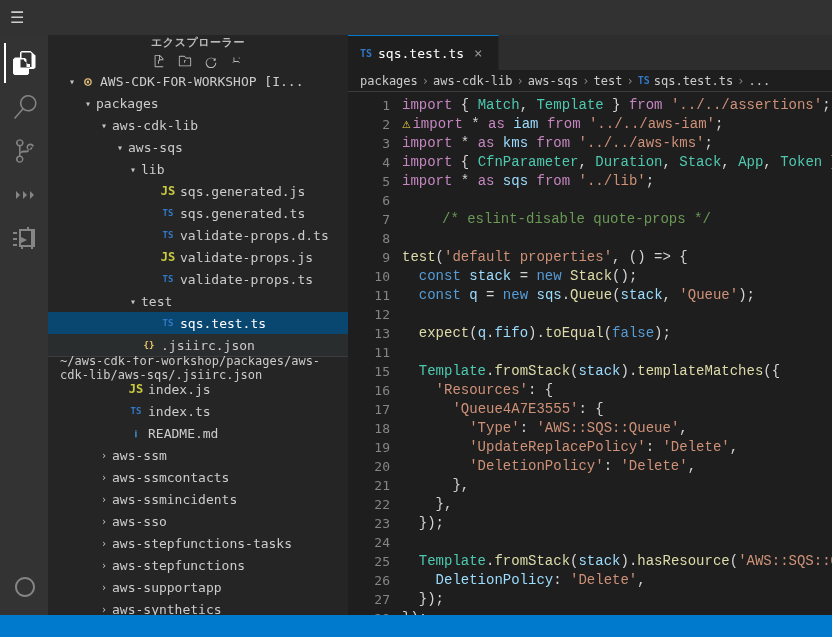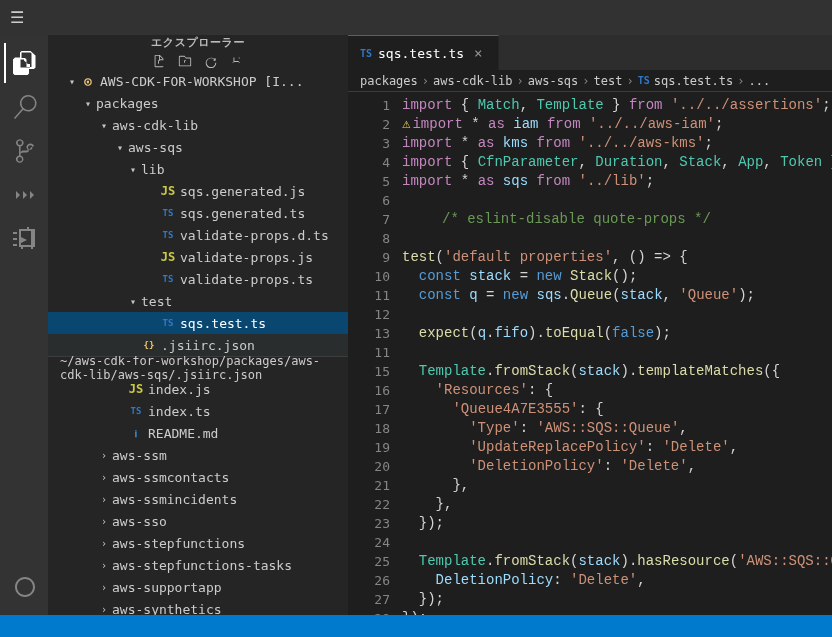--- a/index.html
+++ b/index.html
@@ -491,26 +491,26 @@
         <span class="item-label">aws-ssmincidents</span>
       </div>
 
       <div class="tree-item tree-indent-3">
         <span class="chevron closed"></span>
         <span class="item-label">aws-sso</span>
       </div>
 
       <div class="tree-item tree-indent-3">
         <span class="chevron closed"></span>
+        <span class="item-label">aws-stepfunctions-tasks</span>
+      </div>
+
+      <div class="tree-item tree-indent-3">
+        <span class="chevron closed"></span>
         <span class="item-label">aws-stepfunctions</span>
-      </div>
-
-      <div class="tree-item tree-indent-3">
-        <span class="chevron closed"></span>
-        <span class="item-label">aws-stepfunctions-tasks</span>
       </div>
 
       <div class="tree-item tree-indent-3">
         <span class="chevron closed"></span>
         <span class="item-label">aws-supportapp</span>
       </div>
 
       <div class="tree-item tree-indent-3">
         <span class="chevron closed"></span>
         <span class="item-label">aws-synthetics</span>

